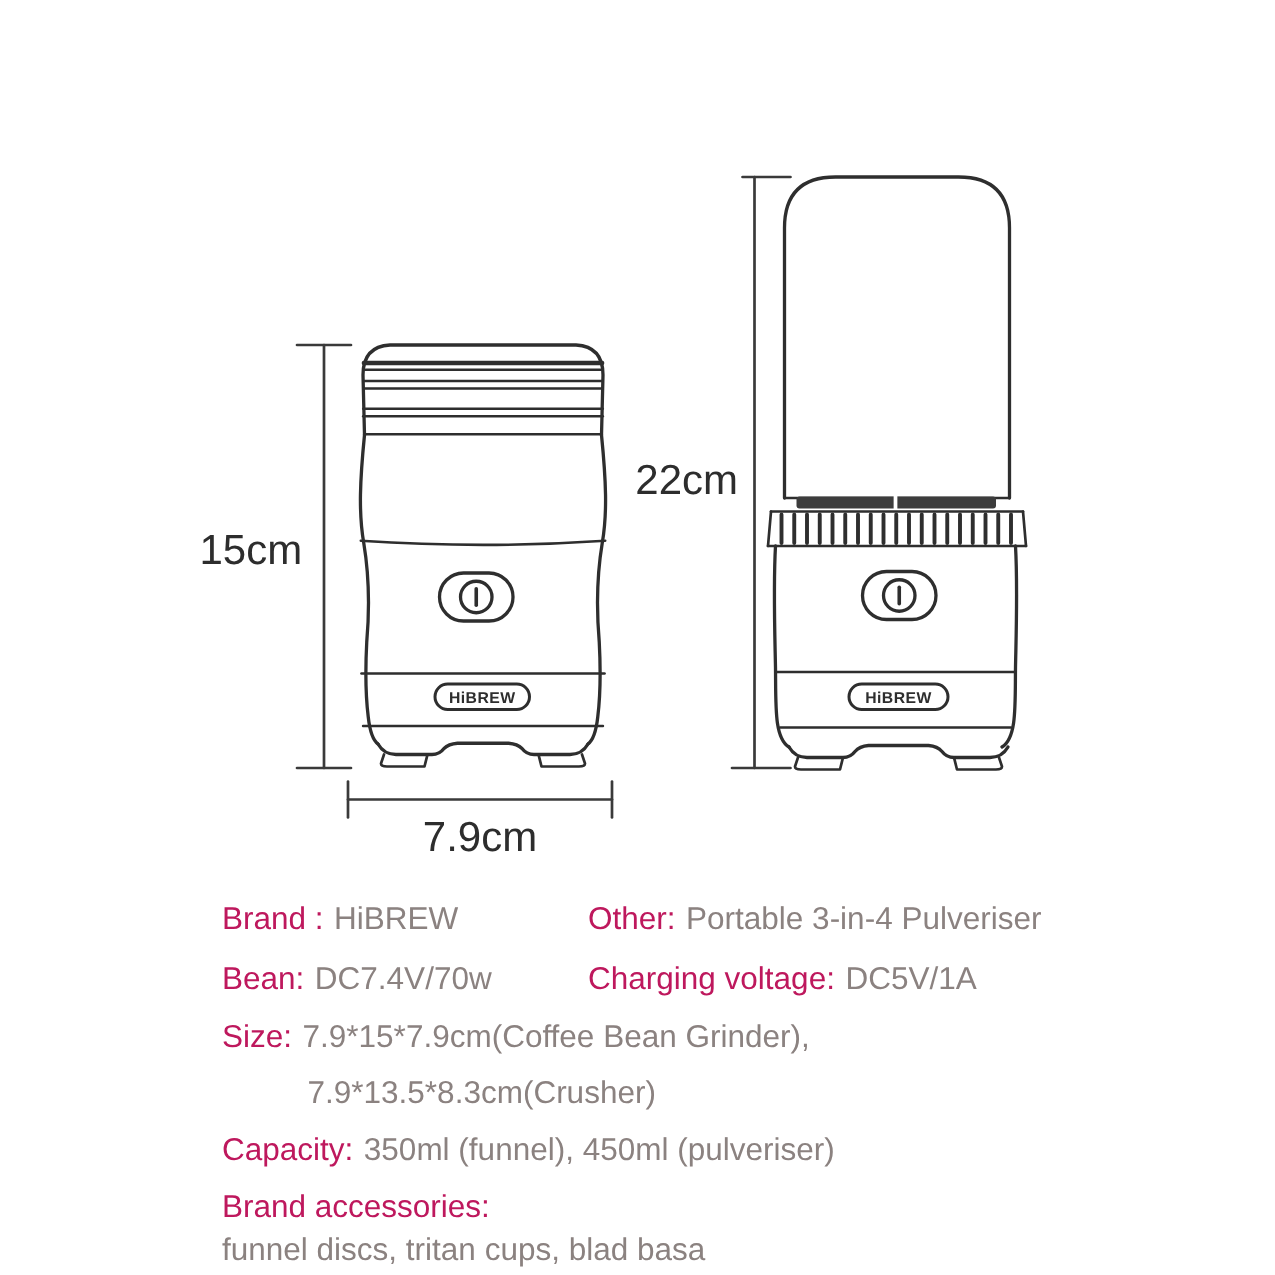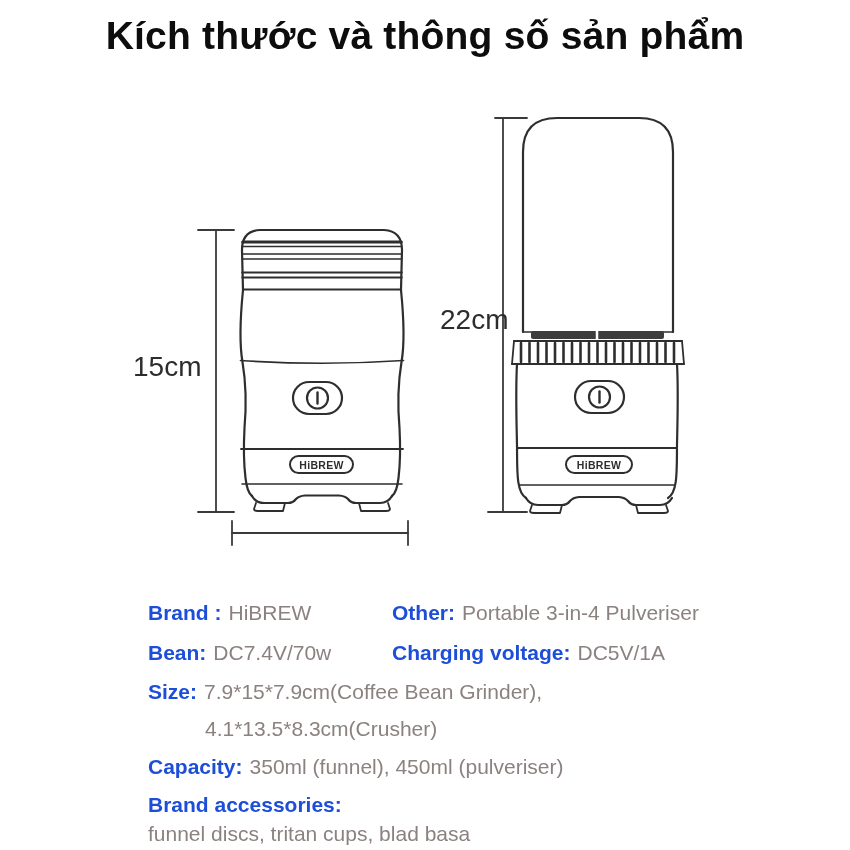--- a/index.html
+++ b/index.html
@@ -10,36 +10,35 @@
   .title{
     position:absolute;left:0;top:14px;width:100%;text-align:center;
     font-size:39px;font-weight:700;color:#0d0d0d;letter-spacing:0.2px;
   }
   svg.art{position:absolute;left:0;top:0;}
   .dim{
     position:absolute;font-size:28px;color:#2d2d2d;white-space:nowrap;text-align:right;
   }
   .dim-15{left:133px;top:351px;}
   .dim-79{left:232px;top:542px;width:176px;text-align:center;}
-  .dim-22{left:440px;top:304px;width:76px;text-align:left;}
+  .dim-22{left:416px;top:304px;width:76px;text-align:right;}
   .specs{position:absolute;left:148px;top:0;width:680px;font-size:21px;line-height:1.25;}
   .row{position:absolute;left:0;white-space:nowrap;}
-  .lbl{font-weight:700;color:#1d4ed8;}
+  .lbl{font-weight:400;color:#be185d;}
   .val{color:#8b8280;margin-left:7px;}
   .col2{position:absolute;left:244px;}
   .r1{top:600px}.r2{top:640px}.r3{top:679px}.r4{top:716px;left:57px}
   .r5{top:754px}.r6{top:792px}.r7{top:821px}
   .logo-text{font-size:10.5px;font-weight:700;letter-spacing:0.3px;fill:#2e2e2e;}
 </style>
 </head>
 <body>
 
 <div class="page">
 
-  <div class="title">Kích thước và thông số sản phẩm</div>
 
   <svg class="art" width="850" height="850" viewBox="0 0 850 850" fill="none" stroke="#2e2e2e" stroke-width="2.2" stroke-linecap="round" stroke-linejoin="round">
 
     <g>
 
       <path d="M243,290 L242,250 Q242,231 260,230 L384,230 Q402,231 402,250 L401,290"></path>
       <path stroke-width="3" d="M242.6,242 L401.4,242"></path>
       <path stroke-width="1.6" d="M242.5,246.5 L401.5,246.5"></path>
       <path stroke-width="1.6" d="M242.3,254 L401.7,254"></path>
       <path stroke-width="1.6" d="M242.3,259 L401.7,259"></path>
@@ -119,40 +118,41 @@
     </g>
 
     <g stroke="#3a3a3a" stroke-width="1.8">
       <path d="M503,118 L503,512"></path>
       <path d="M495,118 L527,118"></path>
       <path d="M488,512 L527,512"></path>
     </g>
   </svg>
 
   <div class="dim dim-15">15cm</div>
+  <div class="dim dim-79">7.9cm</div>
   <div class="dim dim-22">22cm</div>
 
   <div class="specs">
     <div class="row r1">
       <span class="lbl">Brand :</span><span class="val">HiBREW</span>
       <span class="col2">
         <span class="lbl">Other:</span><span class="val">Portable 3-in-4 Pulveriser</span>
       </span>
     </div>
     <div class="row r2">
       <span class="lbl">Bean:</span><span class="val">DC7.4V/70w</span>
       <span class="col2">
         <span class="lbl">Charging voltage:</span><span class="val">DC5V/1A</span>
       </span>
     </div>
     <div class="row r3">
       <span class="lbl">Size:</span><span class="val">7.9*15*7.9cm(Coffee Bean Grinder),</span>
     </div>
     <div class="row r4">
-      <span class="val" style="margin-left:0">4.1*13.5*8.3cm(Crusher)</span>
+      <span class="val" style="margin-left:0">7.9*13.5*8.3cm(Crusher)</span>
     </div>
     <div class="row r5">
       <span class="lbl">Capacity:</span><span class="val">350ml (funnel), 450ml (pulveriser)</span>
     </div>
     <div class="row r6">
       <span class="lbl">Brand accessories:</span>
     </div>
     <div class="row r7">
       <span class="val" style="margin-left:0">funnel discs, tritan cups, blad basa</span>
     </div>

